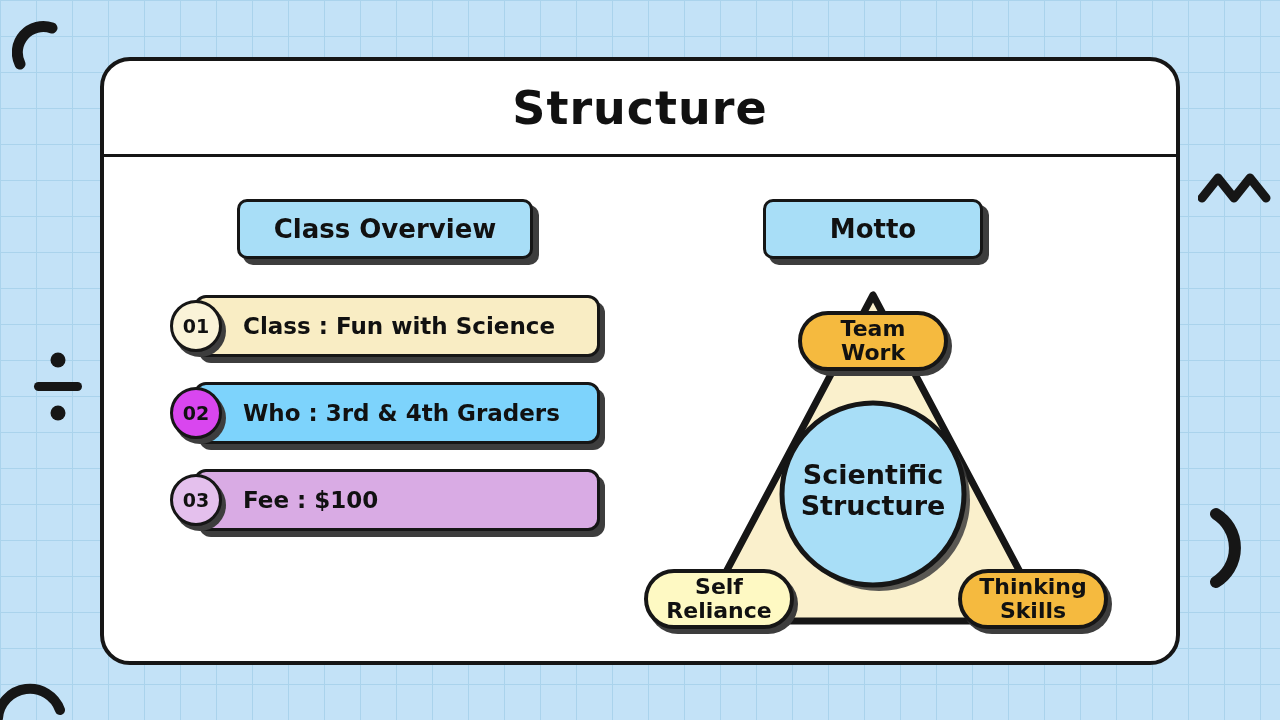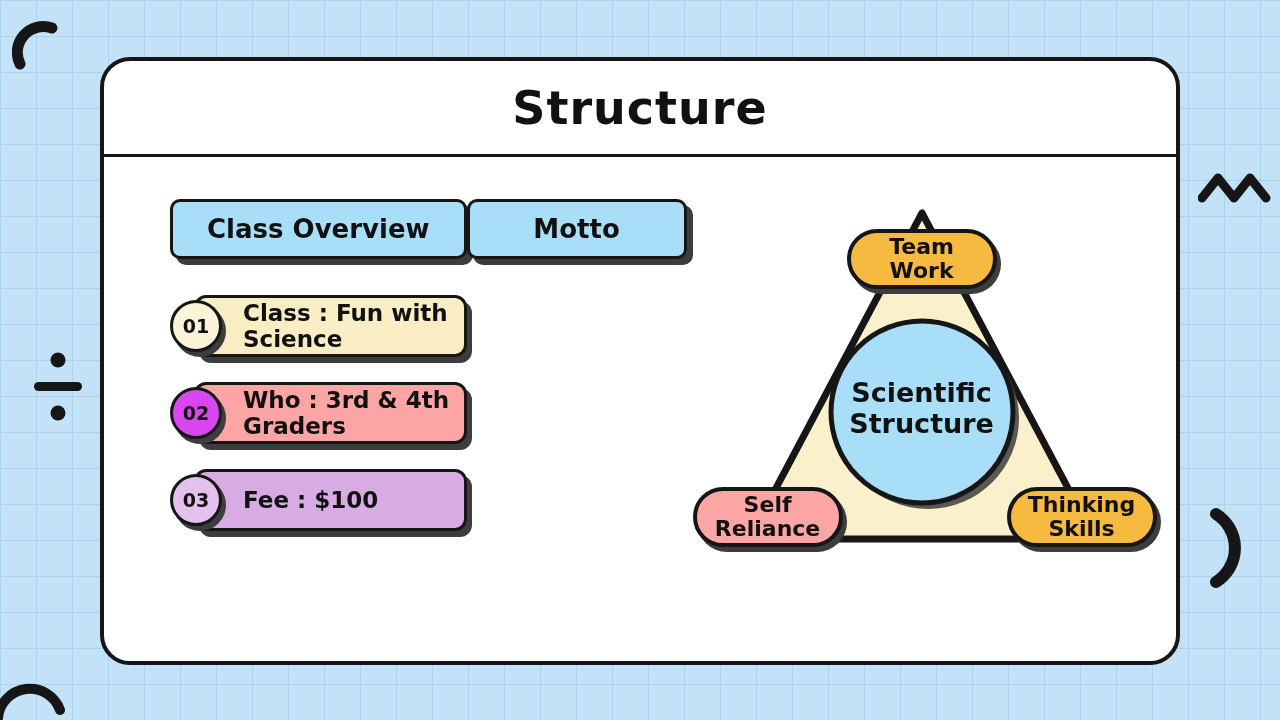--- a/index.html
+++ b/index.html
@@ -31,21 +31,21 @@
   }
   .page-title {
     font-size: 46px; font-weight: bold; color: #111; letter-spacing: 1px;
   }
   .card-body {
     display: flex;
     padding: 42px 30px 0 66px;
     height: calc(100% - 96px);
   }
   .left-col { width: 430px; display: flex; flex-direction: column; }
-  .right-col { flex: 1; display: flex; flex-direction: row; align-items: flex-start; }
+  .right-col { flex: 1; display: flex; flex-direction: column; align-items: center; }
 
   .pill-header {
     background: #a8def7;
     border: 3.5px solid #161616;
     border-radius: 10px;
     box-shadow: 6px 6px 0 #3d3d3d;
     font-size: 26px; font-weight: bold; color: #111;
     padding: 12px 34px;
     text-align: center;
     white-space: nowrap;
@@ -144,21 +144,21 @@
     <div class="left-col">
       <div class="pill-header">Class Overview</div>
 
       <div class="item-row">
         <div class="num-circle" style="background-color: rgb(250, 243, 216);">01</div>
         <div class="item-bar" style="background-color: rgb(249, 237, 196);">Class : Fun with Science</div>
       </div>
 
       <div class="item-row">
         <div class="num-circle" style="background-color: #d946ef;">02</div>
-        <div class="item-bar" style="background-color: #fca5a5;">Who : 3rd &amp; 4th Graders</div>
+        <div class="item-bar" style="background-color: #7dd3fc;">Who : 3rd &amp; 4th Graders</div>
       </div>
 
       <div class="item-row">
         <div class="num-circle" style="background-color: rgb(228, 192, 237);">03</div>
         <div class="item-bar" style="background-color: rgb(217, 171, 228);">Fee : $100</div>
       </div>
 
     </div>
 
     <div class="right-col">
@@ -167,19 +167,19 @@
       <div class="diagram">
         <svg class="tri" width="470" height="370" viewBox="0 0 470 370">
           <polygon points="235,14 62,340 408,340" stroke="#161616" stroke-width="7" stroke-linejoin="round" fill="#faf0cc"></polygon>
           <circle cx="241" cy="219" r="91" fill="#3d3d3d" opacity="0.85"></circle>
           <circle cx="235" cy="213" r="91" stroke="#161616" stroke-width="5" fill="#a8def7"></circle>
         </svg>
 
         <div class="center-label">Scientific Structure</div>
 
         <div class="node node-top" style="background-color: rgb(245, 186, 63);">Team Work</div>
-        <div class="node node-bl" style="background-color: #fca5a5;">Self Reliance</div>
+        <div class="node node-bl" style="background-color: #fef9c3;">Self Reliance</div>
         <div class="node node-br" style="background-color: rgb(245, 186, 63);">Thinking Skills</div>
       </div>
     </div>
 
   </div>
 </div>
 
 </body></html>

